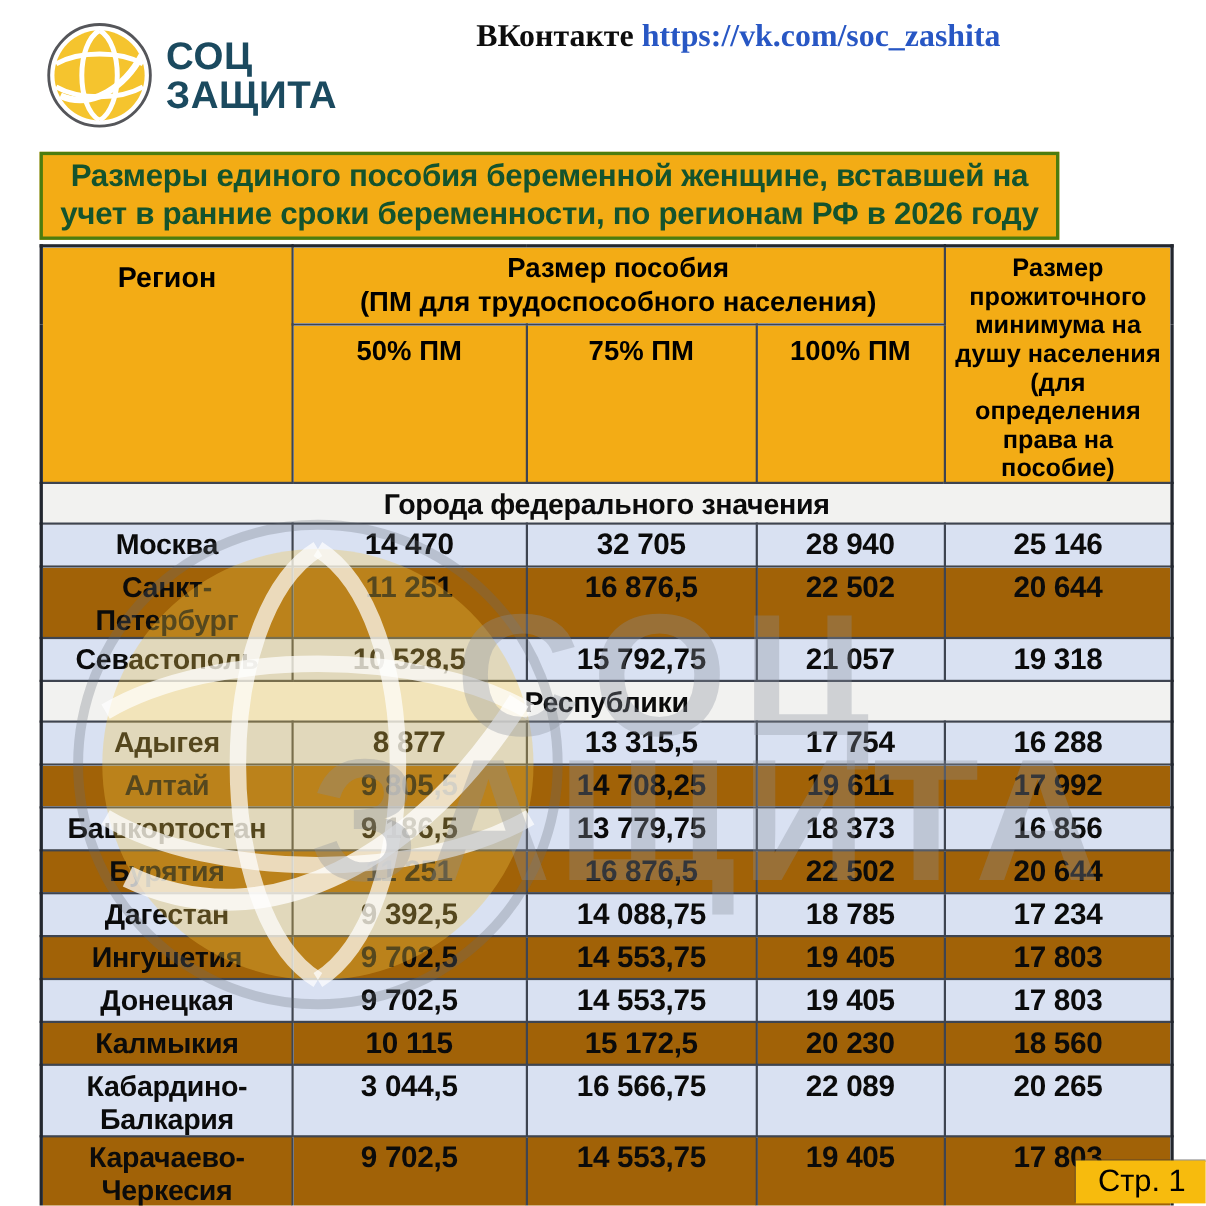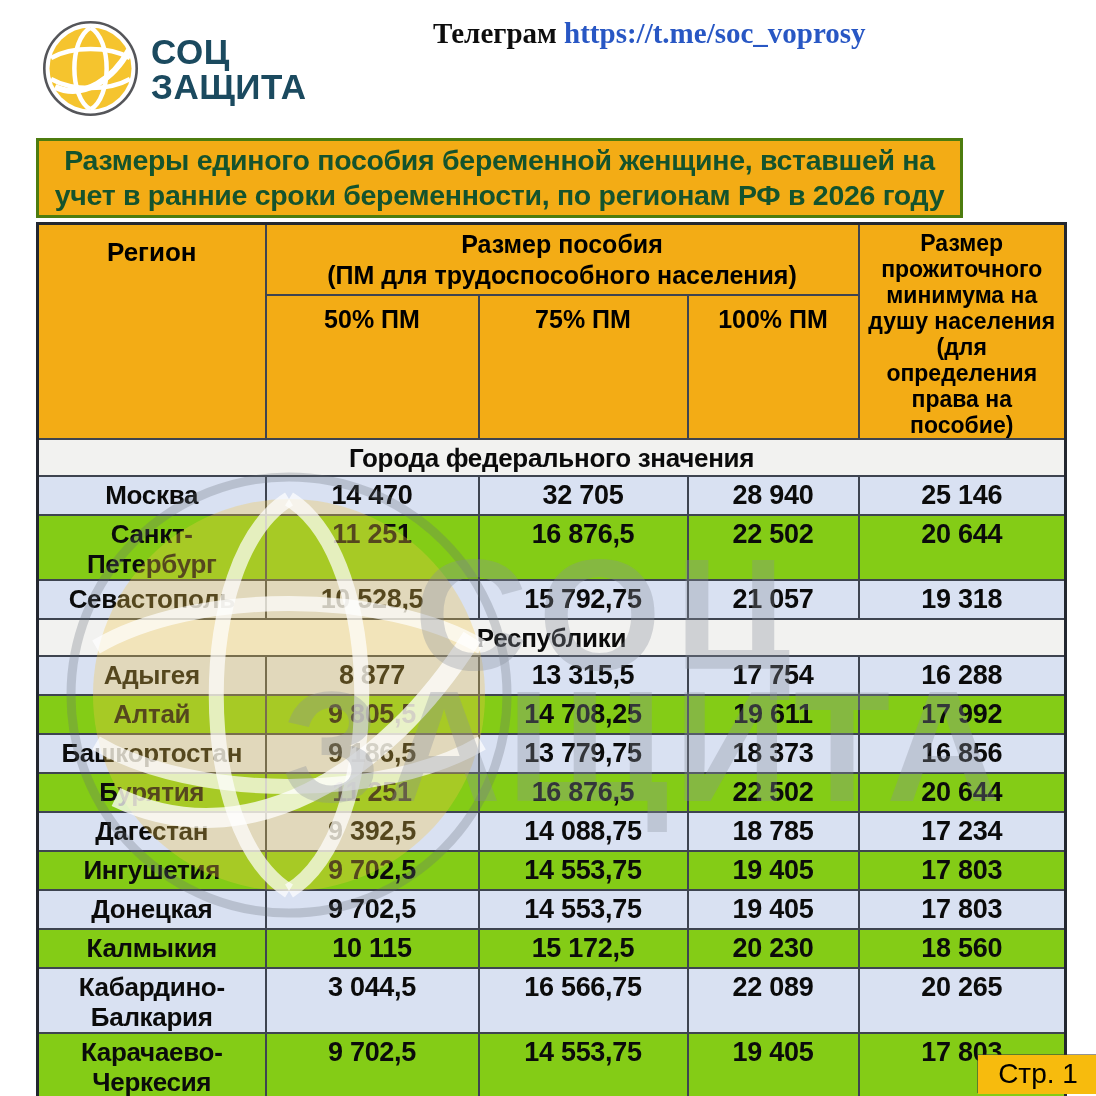--- a/index.html
+++ b/index.html
@@ -40,21 +40,21 @@
   .th-min      { font-size: 23px; line-height: 26px; padding-top: 5px; white-space: pre-line; }
   .th-sub      { font-size: 25px; padding-top: 9px; height: 142px; }
 
   tbody td {
     font-weight: bold; color: #0b0b0b; text-align: center;
     vertical-align: top; font-size: 27px; line-height: 30px;
     padding-top: 3px; letter-spacing: -0.3px; white-space: pre-line;
   }
   tr.section td { background: #F2F2F0; font-size: 26px; height: 37px; }
   tr.r-blue  td { background: #D9E1F2; }
-  tr.r-light td { background: #84cc16; }
+  tr.r-light td { background: #a16207; }
   tr.h1 { height: 39px; }
   tr.h2 { height: 62px; }
   tr.h3 { height: 58px; }
   tr.h4 { height: 74px; }
   td.c-region { font-size: 26px; }
 
   
   .watermark { position: absolute; left: 36px; top: 445px; width: 1060px; height: 648px; pointer-events: none; z-index: 10; }
   .wm-text { position: absolute; font-weight: bold; color: rgba(138,144,156,0.33); line-height: 1; font-family: "Liberation Sans", sans-serif; }
   .wm-line1 { left: 378px; top: 90px;  font-size: 158px; letter-spacing: 14px; }
@@ -81,22 +81,22 @@
     <path d="M13,67 C 42,80 72,58 87,30" stroke="#ffffff" stroke-width="6" fill="none"></path>
   </svg>
   <div class="logo-text">
     <div>СОЦ</div>
     <div>ЗАЩИТА</div>
   </div>
 </div>
 
 <div class="social">
   <div class="social-line">
-    <span class="social-label">Телеграм</span>
-    <span class="social-url">https://t.me/soc_voprosy</span>
+    <span class="social-label">ВКонтакте</span>
+    <span class="social-url">https://vk.com/soc_zashita</span>
   </div>
 </div>
 
 <div class="banner">Размеры  единого пособия беременной женщине, вставшей на
 учет в ранние сроки беременности, по регионам РФ в 2026 году</div>
 
 <div class="tbl-wrap">
 <table>
   <colgroup>
     <col style="width:228px">

